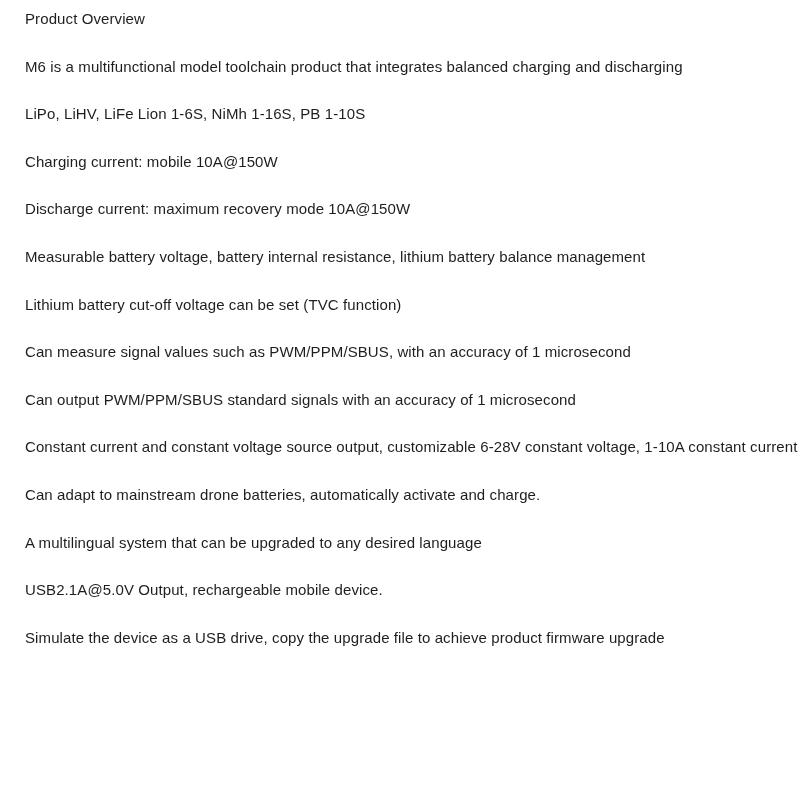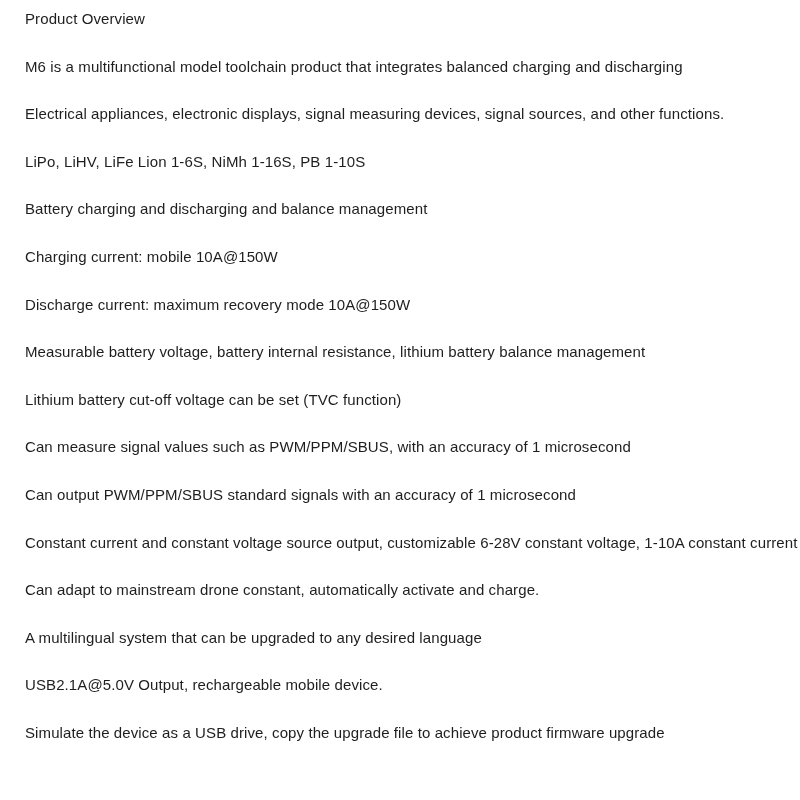--- a/index.html
+++ b/index.html
@@ -31,27 +31,25 @@
   .doc-line:last-child {
     margin-bottom: 14px;
   }
 </style>
 </head>
 <body>
 
 <div class="doc">
   <div class="doc-line">Product Overview</div>
   <div class="doc-line">M6 is a multifunctional model toolchain product that integrates balanced charging and discharging</div>
-  <div class="doc-line">Electrical appliances, electronic displays, signal measuring devices, signal sources, and other functions.</div>
   <div class="doc-line">LiPo, LiHV, LiFe Lion 1-6S, NiMh 1-16S, PB 1-10S</div>
-  <div class="doc-line">Battery charging and discharging and balance management</div>
   <div class="doc-line">Charging current: mobile 10A@150W</div>
   <div class="doc-line">Discharge current: maximum recovery mode 10A@150W</div>
   <div class="doc-line">Measurable battery voltage, battery internal resistance, lithium battery balance management</div>
   <div class="doc-line">Lithium battery cut-off voltage can be set (TVC function)</div>
   <div class="doc-line">Can measure signal values such as PWM/PPM/SBUS, with an accuracy of 1 microsecond</div>
   <div class="doc-line">Can output PWM/PPM/SBUS standard signals with an accuracy of 1 microsecond</div>
   <div class="doc-line">Constant current and constant voltage source output, customizable 6-28V constant voltage, 1-10A constant current</div>
-  <div class="doc-line">Can adapt to mainstream drone constant, automatically activate and charge.</div>
+  <div class="doc-line">Can adapt to mainstream drone batteries, automatically activate and charge.</div>
   <div class="doc-line">A multilingual system that can be upgraded to any desired language</div>
   <div class="doc-line">USB2.1A@5.0V Output, rechargeable mobile device.</div>
   <div class="doc-line">Simulate the device as a USB drive, copy the upgrade file to achieve product firmware upgrade</div>
 </div>
 
 </body></html>

